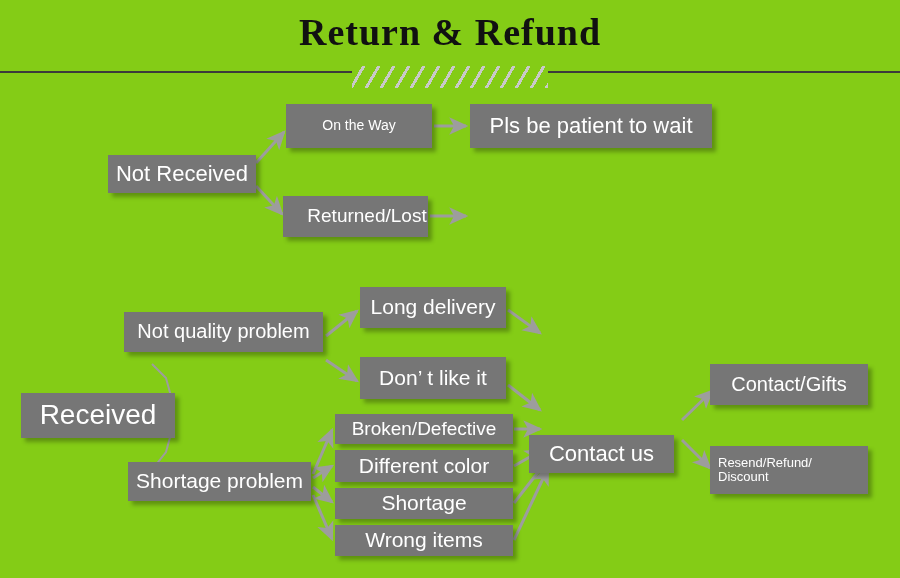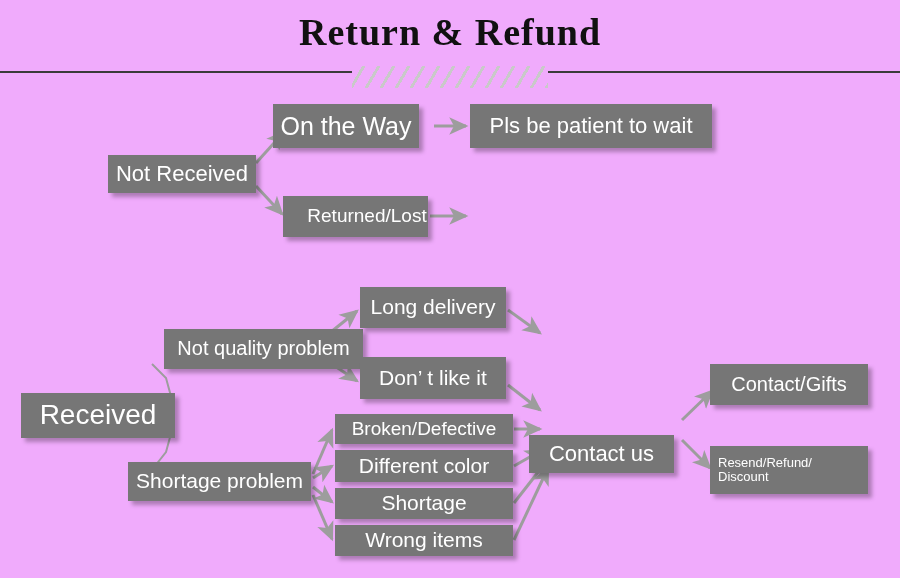--- a/index.html
+++ b/index.html
@@ -10,21 +10,21 @@
   body {
     width: 900px;
     height: 578px;
     font-family: "Liberation Sans", sans-serif;
     overflow: hidden;
   }
   #page {
     position: relative;
     width: 900px;
     height: 578px;
-    background: #f0abfc;
+    background: #84cc16;
   }
 
   
   .title {
     position: absolute;
     left: 0;
     top: 10px;
     width: 900px;
     text-align: center;
     font-family: "Liberation Serif", serif;
@@ -133,30 +133,30 @@
     </g>
 
     <g stroke="#9d9d9d" stroke-width="2" fill="none">
       <path d="M172,400 L166,378 L152,364"></path>
       <path d="M172,430 L166,452 L155,466"></path>
     </g>
   </svg>
 
   <div class="box" style="left:108px; top:155px; width:148px; height:38px; font-size:22px;">Not Received</div>
 
-  <div class="box" style="left:273px; top:104px; width:146px; height:44px; font-size:25px;">On the Way</div>
+  <div class="box" style="left:286px; top:104px; width:146px; height:44px; font-size:14px;">On the Way</div>
 
   <div class="box" style="left:283px; top:196px; width:145px; height:41px; font-size:19px;padding-left:23px;">Returned/Lost</div>
 
   <div class="box" style="left:470px; top:104px; width:242px; height:44px; font-size:22px;">Pls be patient to wait</div>
 
 
   <div class="box" style="left:21px; top:393px; width:154px; height:45px; font-size:28px;">Received</div>
 
-  <div class="box" style="left:124px; top:329px; width:199px; height:40px; font-size:20px;margin-left:40px;">Not quality problem</div>
+  <div class="box" style="left:124px; top:312px; width:199px; height:40px; font-size:20px;">Not quality problem</div>
 
   <div class="box" style="left:128px; top:462px; width:183px; height:39px; font-size:21px;">Shortage problem</div>
 
   <div class="box" style="left:360px; top:287px; width:146px; height:41px; font-size:21px;">Long delivery</div>
 
   <div class="box" style="left:360px; top:357px; width:146px; height:42px; font-size:21px;">Don’  t like it</div>
 
   <div class="box" style="left:335px; top:414px; width:178px; height:30px; font-size:19px;">Broken/Defective</div>
 
   <div class="box" style="left:335px; top:450px; width:178px; height:32px; font-size:21px;">Different color</div>

